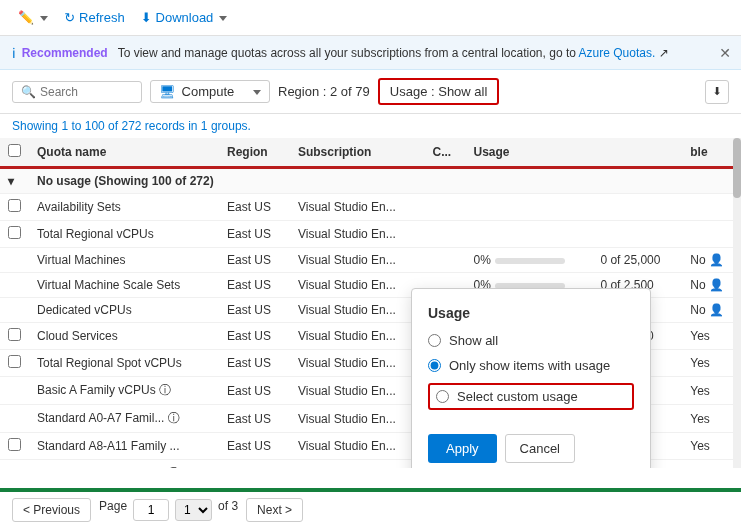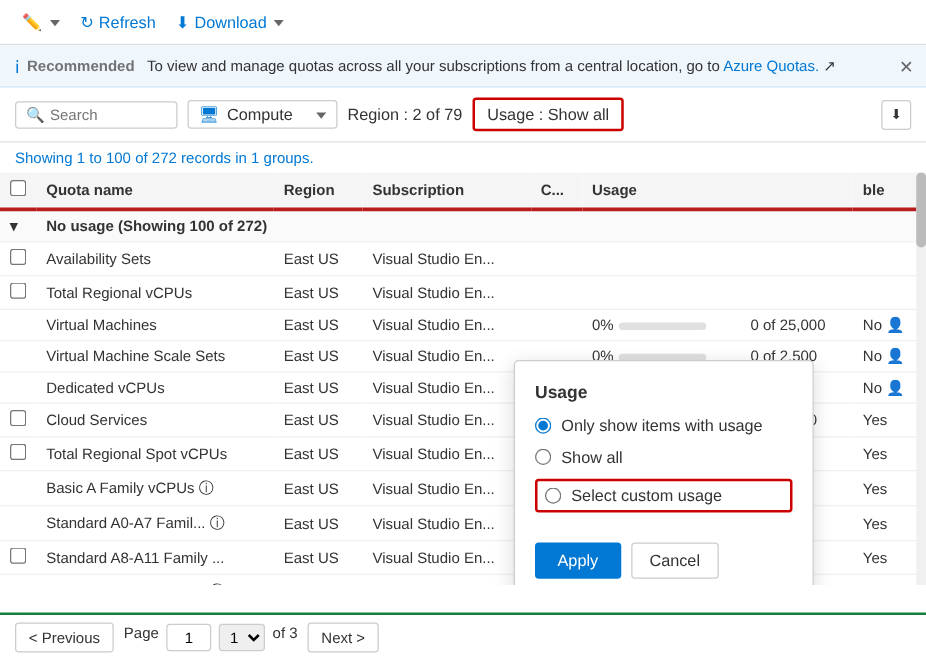--- a/index.html
+++ b/index.html
@@ -4,21 +4,21 @@
   <style>
     * { box-sizing: border-box; margin: 0; padding: 0; }
     body { font-family: 'Segoe UI', Arial, sans-serif; font-size: 13px; background: #fff; color: #333; width: 741px; height: 528px; overflow: hidden; }
 
     
     .toolbar { display: flex; align-items: center; gap: 4px; padding: 6px 12px; border-bottom: 1px solid #e0e0e0; }
     .toolbar-btn { display: flex; align-items: center; gap: 4px; background: none; border: none; cursor: pointer; color: #0078d4; font-size: 13px; padding: 4px 6px; border-radius: 3px; }
 
     
     .info-bar { background: #eff6fc; border-bottom: 1px solid #d0e8f8; padding: 7px 12px; display: flex; align-items: center; gap: 6px; font-size: 12px; color: #333; position: relative; }
-    .info-bar .recommended { font-weight: 700; color: #737373; margin-right: 4px; }
+    .info-bar .recommended { font-weight: 700; color: #8b5cf6; margin-right: 4px; }
     .info-bar .close-btn { position: absolute; right: 10px; top: 50%; transform: translateY(-50%); background: none; border: none; cursor: pointer; color: #666; font-size: 14px; }
     .info-bar a { color: #0078d4; text-decoration: none; }
 
     
     .filter-bar { display: flex; align-items: center; gap: 8px; padding: 8px 12px; border-bottom: 1px solid #e0e0e0; }
     .search-box { display: flex; align-items: center; border: 1px solid #ccc; border-radius: 3px; padding: 3px 8px; gap: 4px; width: 130px; }
     .search-box input { border: none; outline: none; font-size: 12px; width: 100px; }
     .compute-dropdown { display: flex; align-items: center; border: 1px solid #ccc; border-radius: 3px; padding: 3px 8px; gap: 6px; min-width: 120px; cursor: pointer; background: #fff; }
     .usage-btn { background: none; border: 2px solid #c00; border-radius: 3px; padding: 4px 10px; color: #333; font-size: 13px; cursor: pointer; font-weight: 500; white-space: nowrap; }
 
@@ -45,21 +45,21 @@
     .custom-usage-option input[type="radio"] { cursor: pointer; }
     .panel-buttons { display: flex; gap: 8px; margin-top: 24px; }
     .apply-btn { background: #0078d4; color: #fff; border: none; padding: 6px 18px; border-radius: 3px; cursor: pointer; font-size: 13px; font-weight: 500; }
     .cancel-btn { background: #fff; color: #333; border: 1px solid #ccc; padding: 6px 14px; border-radius: 3px; cursor: pointer; font-size: 13px; }
 
     
     .scroll-hint { position: absolute; right: 0; top: 150px; width: 8px; height: 300px; background: #f0f0f0; }
     .scroll-thumb { width: 8px; height: 60px; background: #bbb; border-radius: 4px; }
 
     
-    .footer { display: flex; align-items: center; gap: 8px; padding: 6px 12px; border-top: 2px solid #15803d; position: absolute; bottom: 0; left: 0; right: 0; background: #fff; }
+    .footer { display: flex; align-items: center; gap: 8px; padding: 6px 12px; border-top: 4px solid #15803d; position: absolute; bottom: 0; left: 0; right: 0; background: #fff; }
     .footer-btn { border: 1px solid #ccc; background: #fff; padding: 4px 10px; border-radius: 3px; cursor: pointer; font-size: 12px; color: #333; }
     .footer-page { display: flex; gap: 6px; font-size: 12px; }
     .page-input { width: 36px; border: 1px solid #ccc; border-radius: 3px; padding: 2px 4px; text-align: center; font-size: 12px; }
     .page-dropdown { border: 1px solid #ccc; border-radius: 3px; padding: 2px 4px; font-size: 12px; cursor: pointer; }
     .filter-right { margin-left: auto; }
     .chevron-down { display: inline-block; width: 0; height: 0; border-left: 4px solid transparent; border-right: 4px solid transparent; border-top: 5px solid #666; vertical-align: middle; }
   </style>
 </head>
 <body>
 
@@ -240,26 +240,26 @@
     </tbody>
   </table>
 
   <div class="scroll-hint" style="position:absolute; right:0; top:0; height:100%;">
     <div class="scroll-thumb"></div>
   </div>
 
   <div class="dropdown-panel">
     <h3>Usage</h3>
     <label class="radio-option">
+      <input type="radio" name="usage" style="">
+      <span>Show all</span>
+    </label>
+    <label class="radio-option">
       <input type="radio" name="usage" checked="" style="">
       <span>Only show items with usage</span>
-    </label>
-    <label class="radio-option">
-      <input type="radio" name="usage" style="">
-      <span>Show all</span>
     </label>
     <label class="custom-usage-option">
       <input type="radio" name="usage" style="">
       <span>Select custom usage</span>
     </label>
     <div class="panel-buttons">
       <button class="apply-btn">Apply</button>
       <button class="cancel-btn">Cancel</button>
     </div>
   </div>

